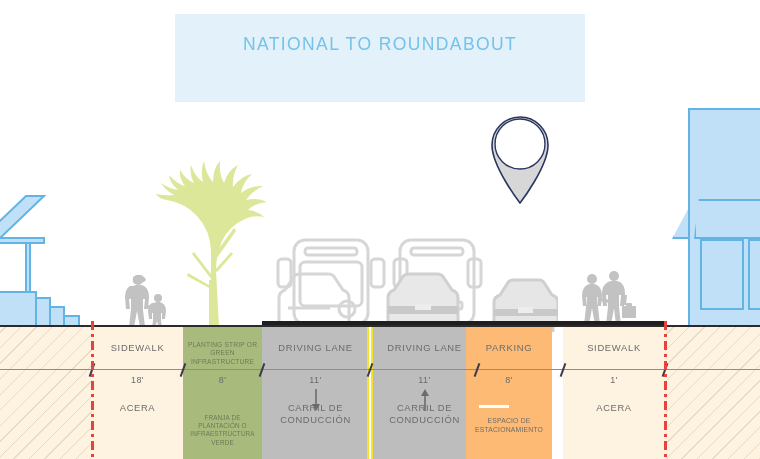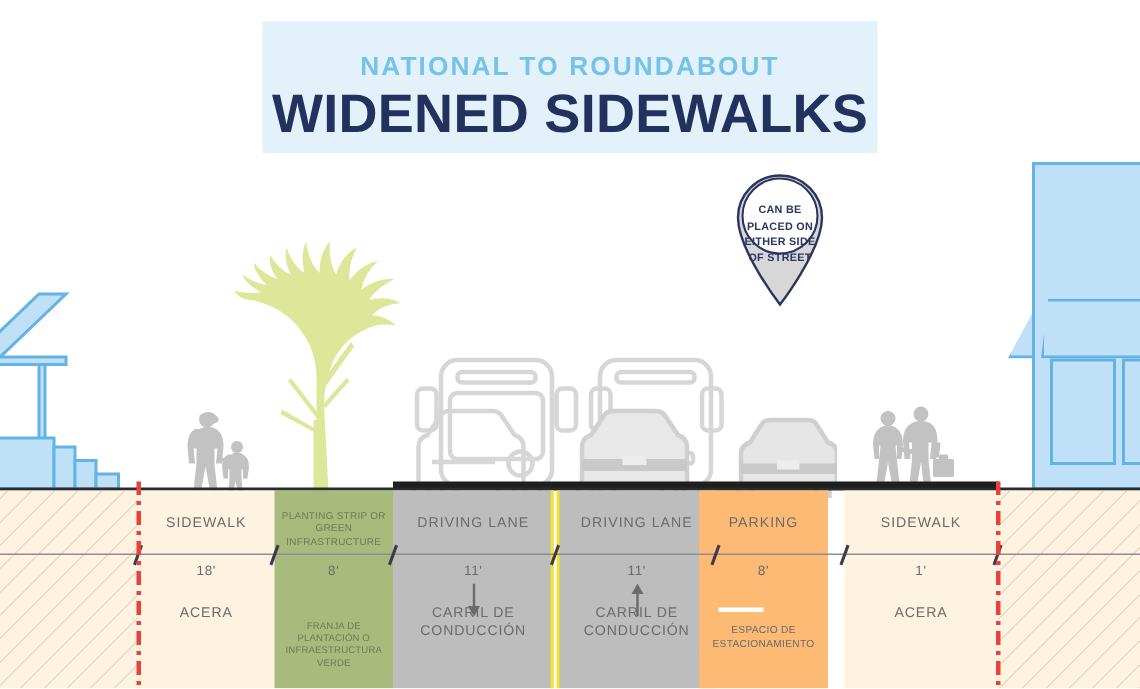--- a/index.html
+++ b/index.html
@@ -2,21 +2,21 @@
 <html><head>
 <meta charset="utf-8">
 <style>
   html,body{margin:0;padding:0;background:#fff;}
   body{width:760px;height:459px;overflow:hidden;font-family:"Liberation Sans",sans-serif;}
   #stage{position:relative;width:760px;height:459px;background:#ffffff;overflow:hidden;}
 
   
   .header-band{position:absolute;left:175px;top:14px;width:410px;height:88px;background:#e3f1fb;}
   .header-kicker{position:absolute;left:175px;top:34px;width:410px;text-align:center;
-    font-size:17.5px;letter-spacing:1.4px;color:#74c3e8;font-weight:700;}
+    font-size:17.5px;letter-spacing:1.4px;color:#74c3e8;font-weight:400;}
   .header-title{position:absolute;left:175px;top:55px;width:410px;text-align:center;
     font-size:36px;letter-spacing:0.2px;color:#22315e;font-weight:bold;}
 
   
   .scene{position:absolute;left:0;top:0;width:760px;height:327px;}
 
   
   .rb-body{position:absolute;left:688px;top:108px;width:80px;height:219px;
     background:#bfe0f6;border:2px solid #62b4e4;box-sizing:border-box;}
   .rb-awning{position:absolute;left:694px;top:199px;width:80px;height:40px;
@@ -175,32 +175,25 @@
         <path d="M45 27 l4 0 l-1 10 l-3 0 z"></path>
       </g>
     </svg>
 
     <div class="road-top"></div>
     <div class="ground-line"></div>
   </div>
 
   <div class="header-band"></div>
   <div class="header-kicker">NATIONAL TO ROUNDABOUT</div>
-  <div class="header-title">WIDENED SIDEWALKS</div>
 
   <svg class="pin" viewBox="0 0 62 92">
     <path d="M31 90 C31 90 3 54 3 32 A28 28 0 1 1 59 32 C59 54 31 90 31 90 Z" fill="#d7d7d7" stroke="#2a3560" stroke-width="1.6"></path>
     <circle cx="31" cy="31" r="25" fill="#ffffff" stroke="#2a3560" stroke-width="1.4"></circle>
   </svg>
-  <div class="pin-text">
-    <div>CAN BE</div>
-    <div>PLACED ON</div>
-    <div>EITHER SIDE</div>
-    <div>OF STREET</div>
-  </div>
 
   <div class="xs">
 
     <div class="hatch" style="left:0;width:92px;"></div>
     <div class="hatch" style="left:665px;width:95px;"></div>
 
     <div class="seg" style="left:92px;width:91px;background:#fdf3e0;">
       <div class="seg-lbl lbl-en">SIDEWALK</div>
       <div class="seg-lbl lbl-dim">18'</div>
       <div class="seg-lbl lbl-es">ACERA</div>

